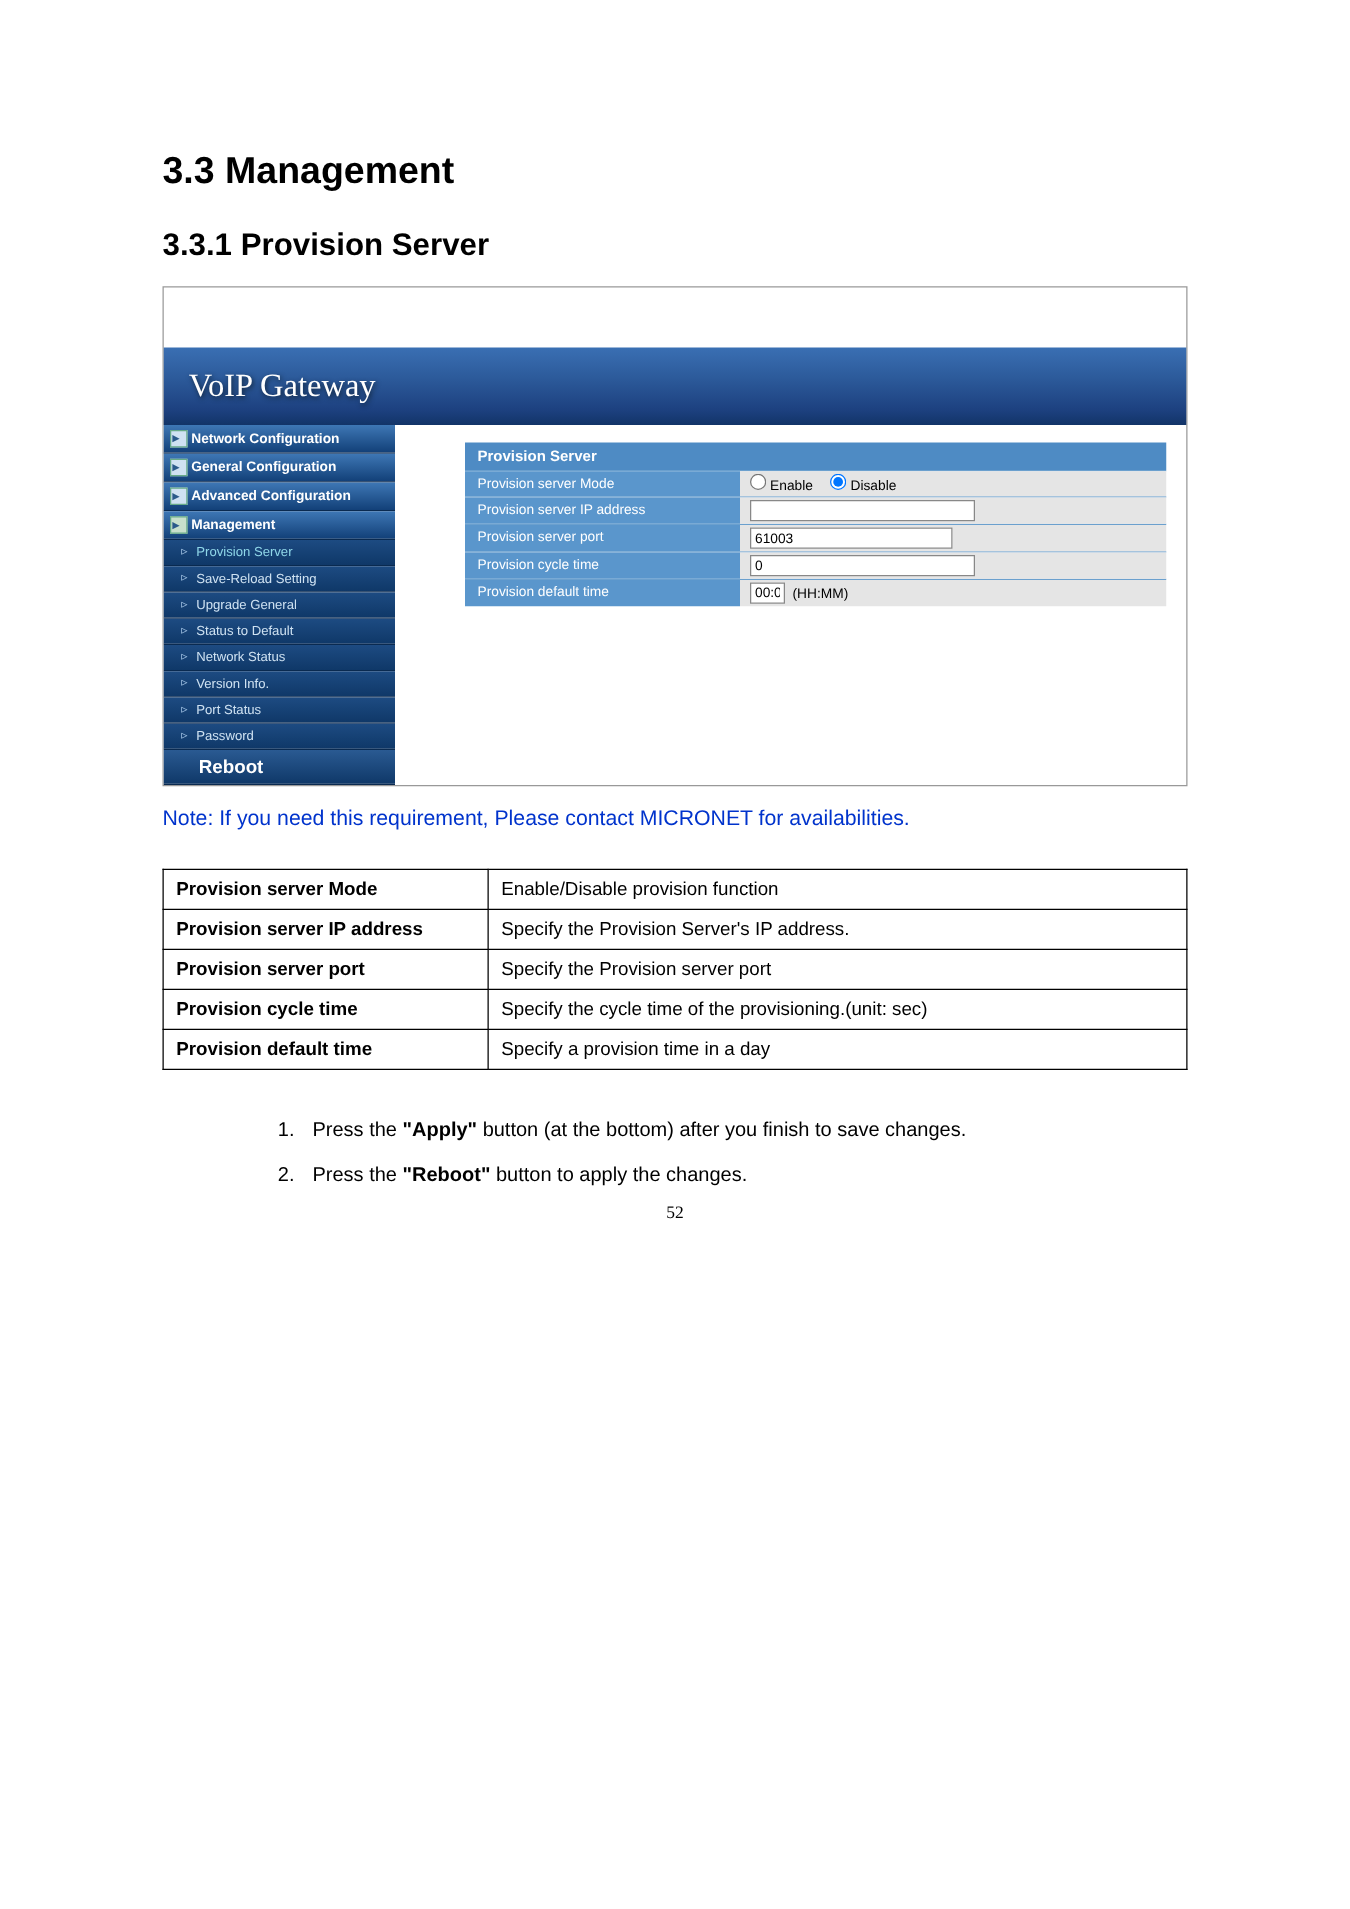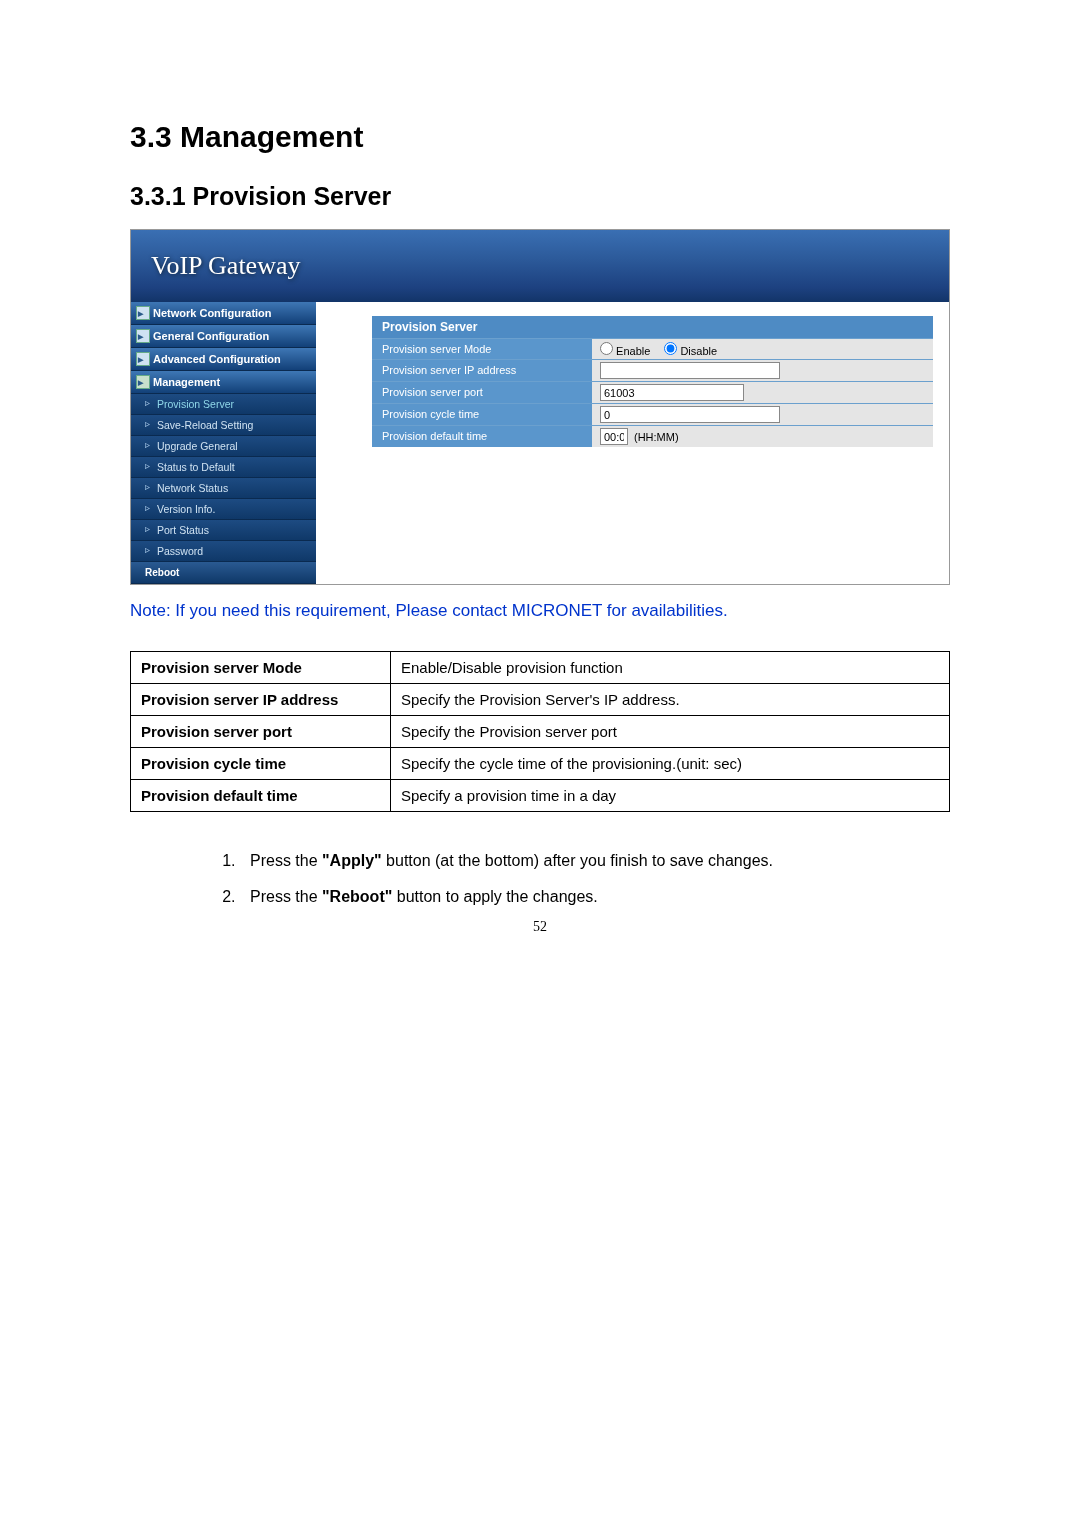--- a/index.html
+++ b/index.html
@@ -21,25 +21,26 @@
       margin-bottom: 18px;
     }
     .screenshot-frame {
       border: 1px solid #999;
       width: 100%;
       margin-bottom: 16px;
       position: relative;
       background: #fff;
     }
     .sshot-header {
-      height: 72px;
+      height: 62px;
       background: linear-gradient(to bottom, #3a6fb3 0%, #2c5a9a 40%, #1d4180 80%, #123468 100%);
       display: flex;
       align-items: center;
       padding-left: 20px;
+      margin-top: 48px;
     }
     .sshot-header-title {
       font-family: Georgia, serif;
       font-size: 26px;
       color: #fff;
       text-shadow: 1px 1px 4px #123;
     }
     .sshot-body {
       display: flex;
       min-height: 270px;
@@ -92,22 +93,22 @@
       font-size: 10px;
       color: #a8c8e8;
     }
     .sidebar-sub.active {
       color: #8fd6e8;
     }
     .sidebar-reboot {
       background: linear-gradient(to bottom, #2a5a92, #0f3868);
       color: #fff;
       font-weight: bold;
-      padding: 5px 6px 5px 14px;
-      font-size: 10px;
+      padding: 5px 6px 5px 28px;
+      font-size: 15px;
       border-bottom: 1px solid #0a2a50;
     }
     .content-pane {
       flex: 1;
       padding: 14px 16px 10px 16px;
     }
     .panel-title {
       background: #4e8bc4;
       color: #fff;
       font-weight: bold;
@@ -233,21 +234,21 @@
       <div class="panel-row">
         <div class="panel-row-label">Provision server IP address</div>
         <div class="panel-row-value">
             <input type="text" style="width: 180px;" value="">
           </div>
       </div>
 
       <div class="panel-row">
         <div class="panel-row-label">Provision server port</div>
         <div class="panel-row-value">
-            <input type="text" style="width: 144px;" value="61003">
+            <input type="text" style="width: 162px;" value="61003">
           </div>
       </div>
 
       <div class="panel-row">
         <div class="panel-row-label">Provision cycle time</div>
         <div class="panel-row-value">
             <input type="text" style="width: 180px;" value="0">
           </div>
       </div>
 

